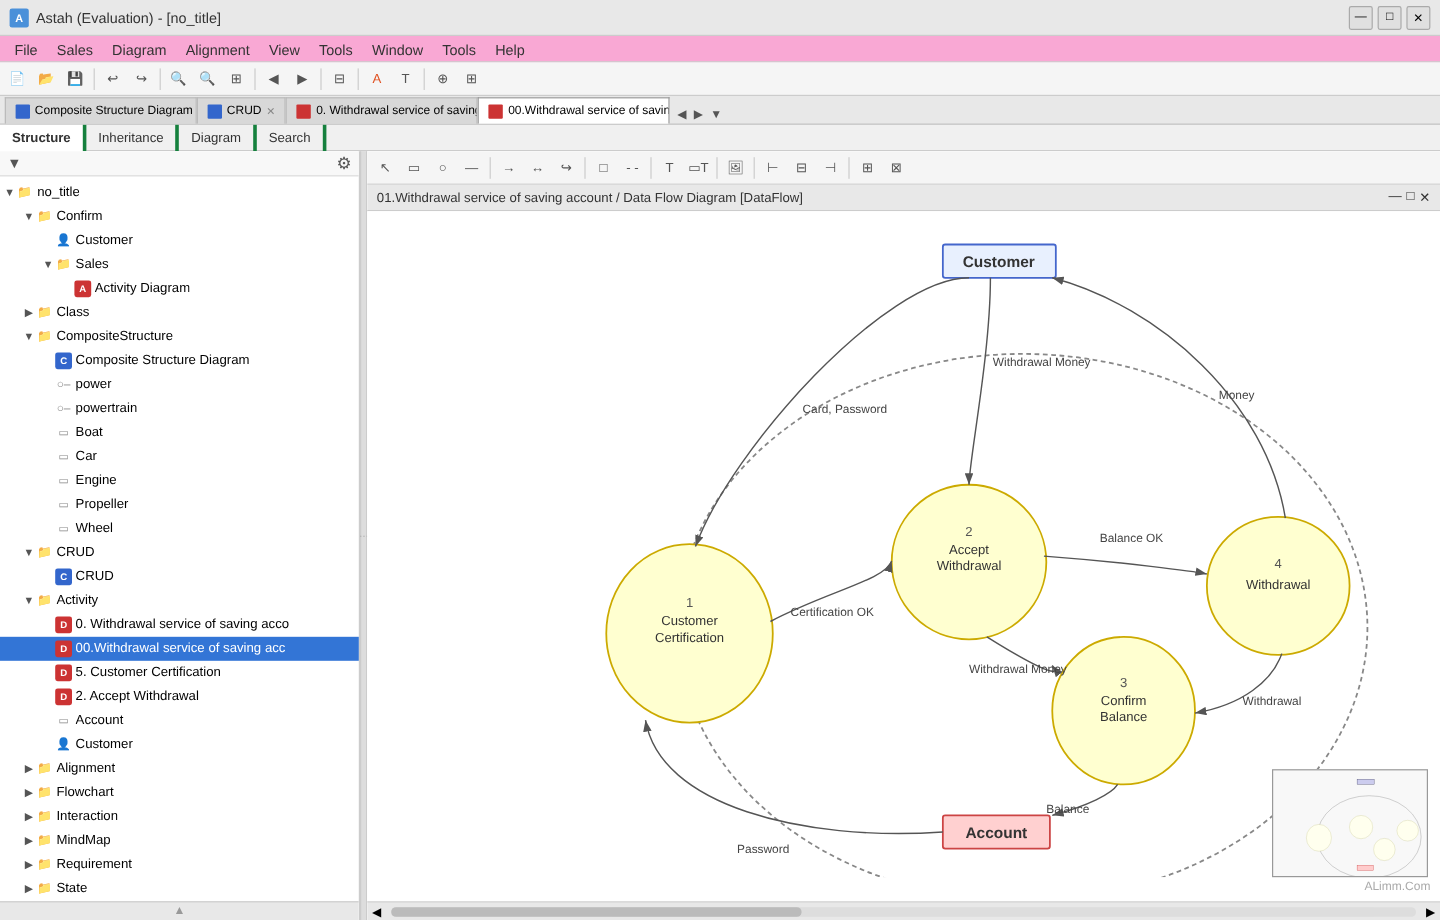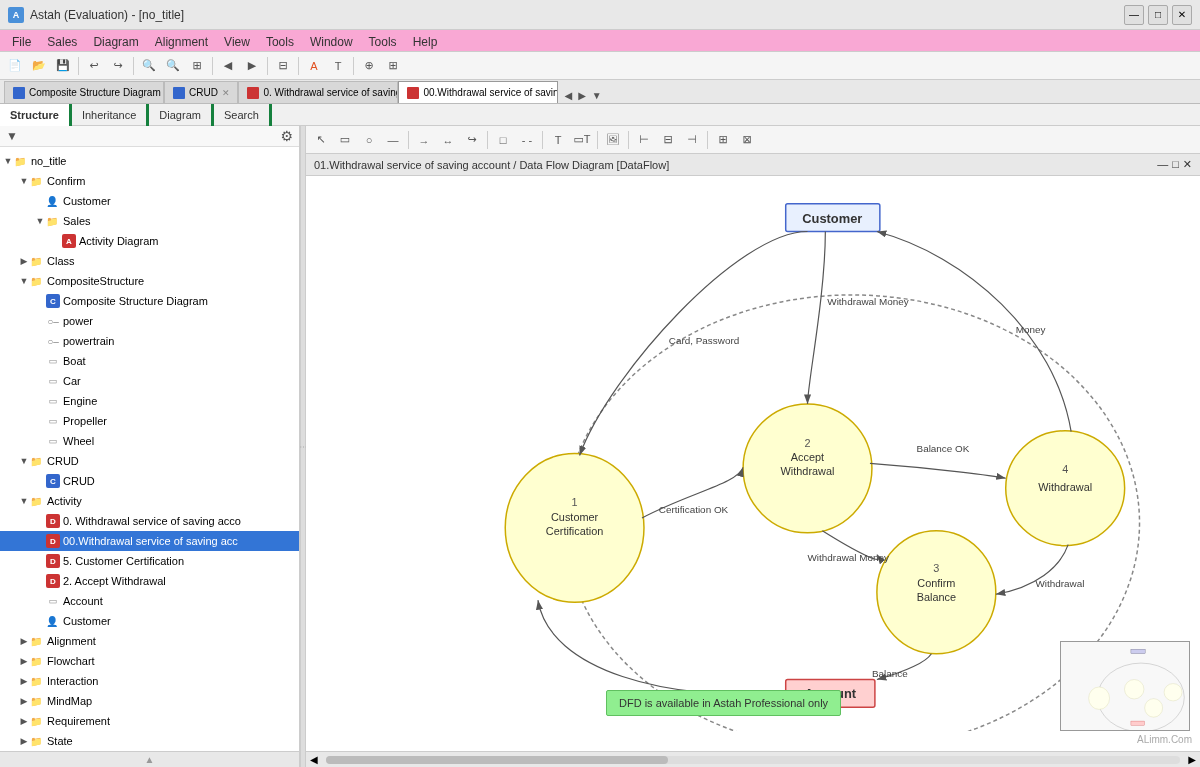--- a/index.html
+++ b/index.html
@@ -642,23 +642,20 @@
           <text x="720" y="415" font-size="10" fill="#444">Withdrawal</text>
 
           <defs>
             <marker id="arrowhead" markerWidth="8" markerHeight="6" refX="8" refY="3" orient="auto">
               <polygon points="0 0, 8 3, 0 6" fill="#555"></polygon>
             </marker>
           </defs>
         </svg>
       </div>
 
-      <div class="dfd-banner">
-        <span>DFD is available in Astah Professional only</span>
-      </div>
 
       <div class="minimap">
         <svg width="130" height="90" viewBox="0 0 870 560">
           <ellipse cx="535" cy="350" rx="290" ry="230" fill="none" stroke="#aaa" stroke-width="3"></ellipse>
           <rect x="468" y="28" width="95" height="28" fill="#cce" stroke="#446" stroke-width="2"></rect>
           <ellipse cx="255" cy="355" rx="70" ry="75" fill="#ffe" stroke="#cc9" stroke-width="2"></ellipse>
           <ellipse cx="490" cy="295" rx="65" ry="65" fill="#ffe" stroke="#cc9" stroke-width="2"></ellipse>
           <ellipse cx="620" cy="420" rx="60" ry="62" fill="#ffe" stroke="#cc9" stroke-width="2"></ellipse>
           <ellipse cx="750" cy="315" rx="60" ry="58" fill="#ffe" stroke="#cc9" stroke-width="2"></ellipse>
           <rect x="468" y="508" width="90" height="28" fill="#fcc" stroke="#c44" stroke-width="2"></rect>

